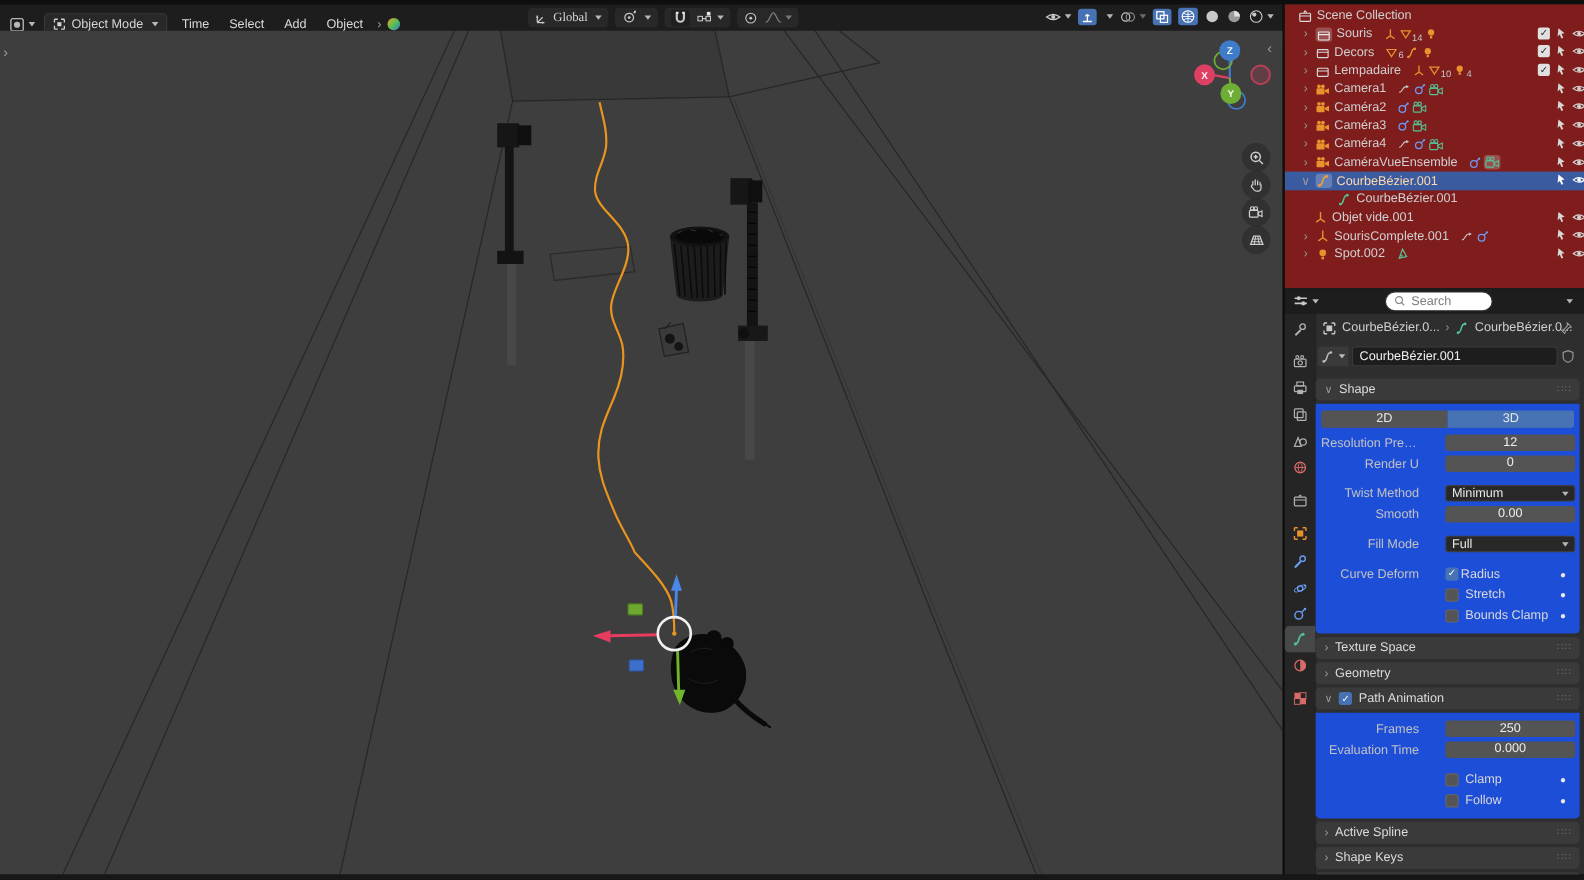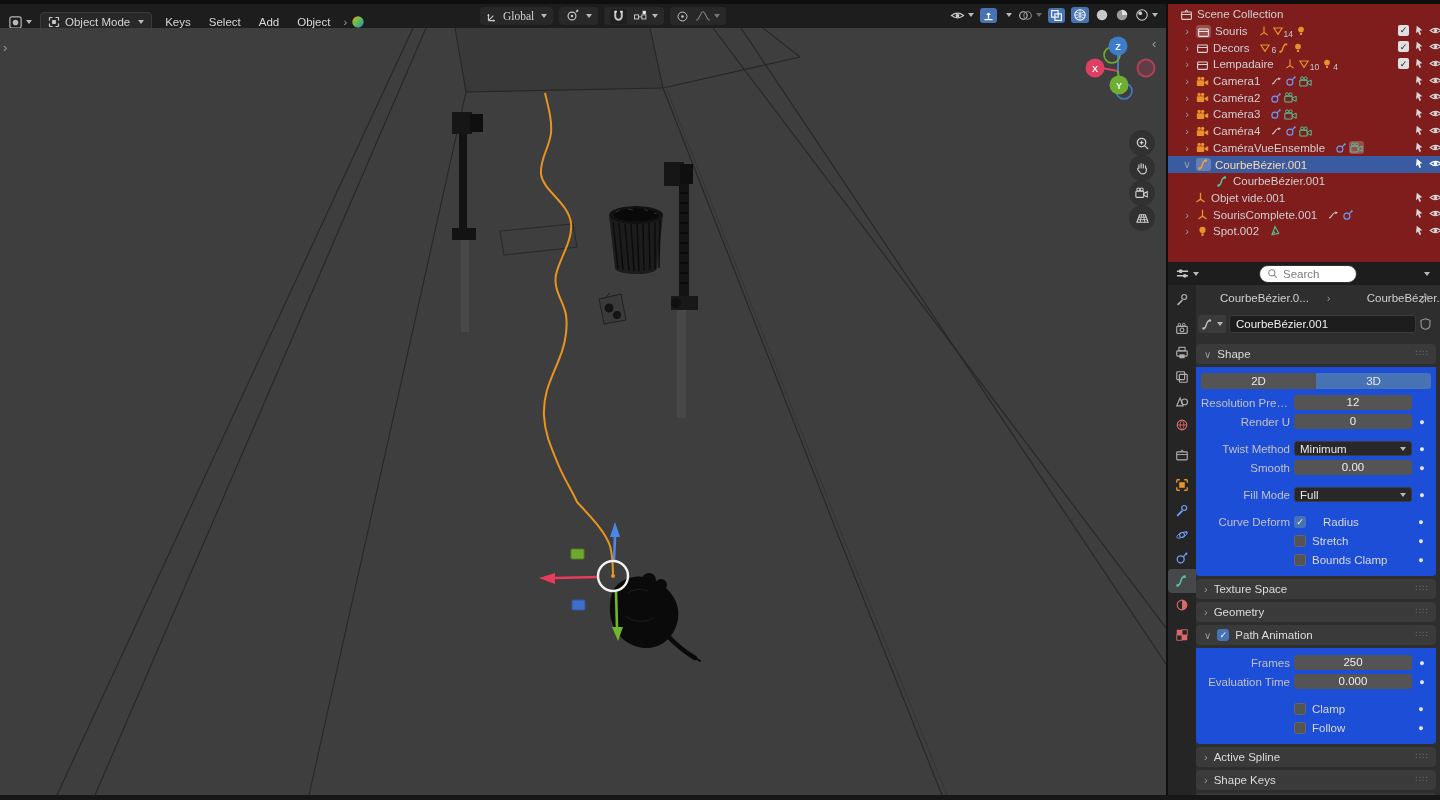--- a/index.html
+++ b/index.html
@@ -42,21 +42,21 @@
        font-weight:bold;display:flex;align-items:center;justify-content:center;}
   .selrow{background:#3a5ba0;}
   .selrow .nm{color:#ffd9ac;}
   .iconhl{background:rgba(255,255,255,.22);border-radius:3px;padding:0 1px;display:inline-flex;}
   .pheader{left:1168px;top:262px;width:272px;height:23px;background:#1d1d1d;display:flex;align-items:center;}
   .ptabs{left:1168px;top:285px;width:28px;height:510px;background:#252525;}
   .ptab{position:absolute;left:0;width:28px;height:24px;display:flex;align-items:center;justify-content:center;}
   .ptab.active{background:#47484a;border-radius:4px 0 0 4px;}
   .pmain{left:1196px;top:285px;width:244px;height:510px;background:#2e2e2e;}
   .prow{display:flex;align-items:center;height:17px;margin-bottom:2px;}
-  .plabel{width:89px;text-align:right;padding-right:4px;color:#c2c2c2;flex:none;white-space:nowrap;
+  .plabel{width:89px;text-align:right;padding-right:24px;color:#c2c2c2;flex:none;white-space:nowrap;
           overflow:hidden;text-overflow:ellipsis;}
   .pfield{width:118px;height:15px;background:#545454;border-radius:3px;color:#eee;text-align:center;
           line-height:15px;flex:none;}
   .pselect{width:118px;height:15px;background:#282828;border:1px solid #3c3c3c;border-radius:3px;color:#e8e8e8;
            display:flex;align-items:center;padding:0 5px;box-sizing:border-box;flex:none;justify-content:space-between;}
   .dotc{width:20px;text-align:center;color:#e8e8e8;font-size:9px;flex:none;}
   .pcheck{width:12px;height:12px;border-radius:2.5px;background:#545454;border:1px solid #666;flex:none;
           display:flex;align-items:center;justify-content:center;font-size:9px;color:#fff;box-sizing:border-box;}
   .pcheck.on{background:#4772b3;border-color:#4772b3;}
   .sect{height:20px;background:#3a3a3a;border-radius:4px;display:flex;align-items:center;gap:6px;
@@ -85,21 +85,21 @@
       <span class="caret"></span>
     </span>
     <div class="modebtn">
       <svg width="12" height="12" viewBox="0 0 16 16">
           <path d="M2 2h4M2 2v4M14 2h-4M14 2v4M2 14h4M2 14v-4M14 14h-4M14 14v-4" stroke="#cfcfcf" stroke-width="1.6" fill="none"></path>
           <rect x="5.5" y="5.5" width="5" height="5" fill="#cfcfcf"></rect>
         </svg>
       <span>Object Mode</span>
       <span class="caret"></span>
     </div>
-    <span class="menu" style="margin-left:4px">Keys</span>
+    <span class="menu" style="margin-left:4px">Time</span>
     <span class="menu">Select</span>
     <span class="menu">Add</span>
     <span class="menu">Object</span>
     <span style="color:#9a9a9a;margin:0 4px">›</span>
     <span class="hicon">
       <svg width="14" height="14" viewBox="0 0 16 16">
           <defs>
             <linearGradient id="rb" x1="0" y1="0" x2="1" y2="1">
               <stop offset="0" stop-color="#f0a030"></stop>
               <stop offset=".5" stop-color="#58c050"></stop>
@@ -947,21 +947,21 @@
           <rect x="8" y="8" width="6" height="6" fill="#d96a6a"></rect>
           <rect x="8" y="2" width="6" height="6" fill="none" stroke="#d96a6a" stroke-width="1"></rect>
           <rect x="2" y="8" width="6" height="6" fill="none" stroke="#d96a6a" stroke-width="1"></rect>
         </svg>
       </div>
   </div>
 
   <div class="abs pmain">
     <div style="height:3px"></div>
 
-    <div style="display:flex;align-items:center;gap:18px;height:20px;padding-left:6px">
+    <div style="display:flex;align-items:center;gap:5px;height:20px;padding-left:6px">
       <svg width="13" height="13" viewBox="0 0 16 16">
           <path d="M2 2h3.5M2 2v3.5M14 2h-3.5M14 2v3.5M2 14h3.5M2 14v-3.5M14 14h-3.5M14 14v-3.5" stroke="#c8c8c8" stroke-width="1.5" fill="none"></path>
           <rect x="4.8" y="4.8" width="6.4" height="6.4" fill="#c8c8c8"></rect>
         </svg>
       <span style="color:#cfcfcf">CourbeBézier.0...</span>
       <span style="color:#8a8a8a">›</span>
       <svg width="13" height="13" viewBox="0 0 16 16">
           <path d="M3 13C8 13 5 3 11 3" fill="none" stroke="#54c294" stroke-width="1.7"></path>
           <circle cx="3" cy="13" r="1.5" fill="#54c294"></circle>
           <circle cx="11" cy="3" r="1.5" fill="#54c294"></circle>
@@ -1029,21 +1029,21 @@
         <div class="pselect">
           <span>Full</span>
             <span class="caret"></span>
         </div>
         <span class="dotc">●</span>
       </div>
       <div class="sgap"></div>
       <div class="prow">
         <span class="plabel">Curve Deform</span>
         <span class="pcheck on">✓</span>
-        <span style="margin-left:17px;color:#d8d8d8;flex:1">Radius</span>
+        <span style="margin-left:2px;color:#d8d8d8;flex:1">Radius</span>
         <span class="dotc">●</span>
       </div>
       <div class="prow">
         <span class="plabel"></span>
         <span class="pcheck"></span>
         <span style="margin-left:6px;color:#d8d8d8;flex:1">Stretch</span>
         <span class="dotc">●</span>
       </div>
       <div class="prow">
         <span class="plabel"></span>

